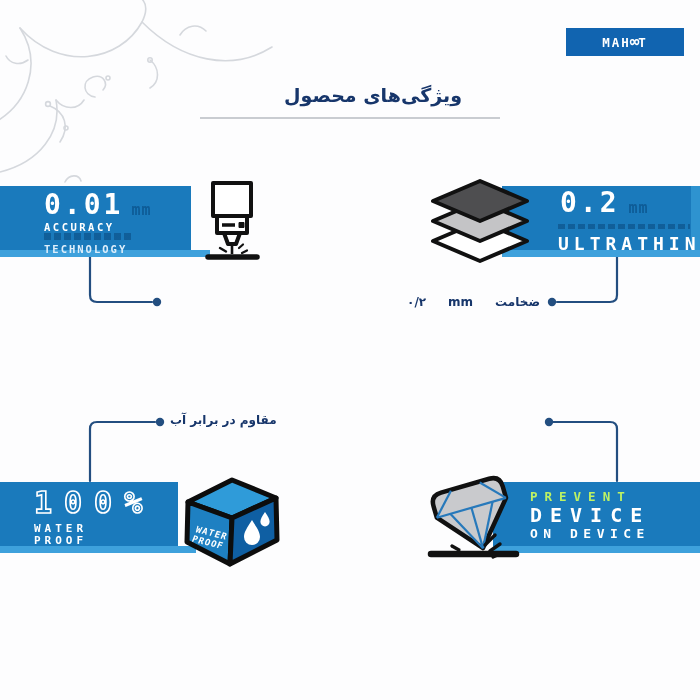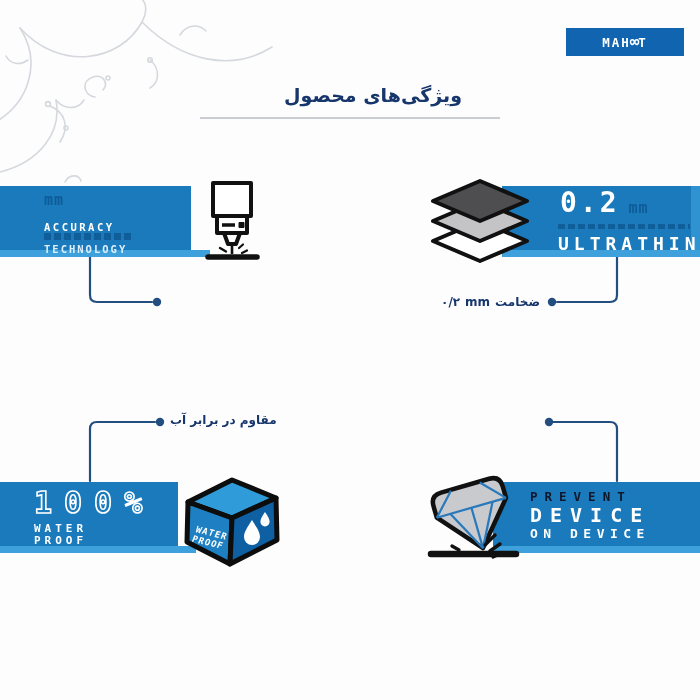--- a/index.html
+++ b/index.html
@@ -33,26 +33,26 @@
 
   .tech{font-family:"DejaVu Sans Mono",monospace;font-weight:bold;color:#fff;white-space:nowrap;}
   .bigval{font-size:28px;letter-spacing:3px;line-height:1;}
   .ghostmm{font-size:15px;letter-spacing:1px;color:#0e5c97;font-weight:bold;
            font-family:"DejaVu Sans Mono",monospace;}
   .ghost-bar{background:repeating-linear-gradient(90deg,rgba(10,76,130,.6) 0 7px,transparent 7px 10px);}
   .hollow{color:#fff;}
   @supports (-webkit-text-stroke:1px #fff){
     .hollow{color:transparent;-webkit-text-stroke:1.6px #fff;}
   }
-  .onblue-ghost{color:#0f172a;}
+  .onblue-ghost{color:#bef264;}
 
   
   .cap{color:#17366b;font-size:12px;font-weight:bold;white-space:nowrap;}
   .cap-rtl{direction:rtl;unicode-bidi:plaintext;}
-  .tokens{display:flex;direction:ltr;gap:5px;align-items:baseline;}
+  .tokens{display:flex;direction:ltr;gap:22px;align-items:baseline;}
 
   svg{display:block;overflow:visible;}
 </style>
 </head>
 <body>
 
 <div class="stage">
 
   <svg class="abs ornament" width="280" height="190" viewBox="0 0 280 190">
     <g fill="none" stroke="#d5d8dd" stroke-width="1.6" stroke-linecap="round">
@@ -94,20 +94,21 @@
       <span class="inf">∞</span>
       <span>T</span>
   </div>
 
   <div class="abs title">ویژگی‌های محصول</div>
   <div class="abs divider"></div>
 
   <div class="abs banner b-tl">
     <div class="strip"></div>
     <div class="abs" style="left:44px;top:5px;display:flex;align-items:flex-end;gap:8px;">
+      <span class="tech bigval">0.01</span>
       <span class="ghostmm">mm</span>
     </div>
     <div class="abs tech" style="left:44px;top:35px;font-size:10.5px;letter-spacing:2.5px;">ACCURACY</div>
     <div class="abs ghost-bar" style="left:44px;top:47px;width:88px;height:7px;"></div>
     <div class="abs tech" style="left:44px;top:57px;font-size:10.5px;letter-spacing:2px;color:#ddeefb;">TECHNOLOGY</div>
   </div>
 
   <svg class="abs" style="left:200px;top:180px" width="64" height="82" viewBox="0 0 64 82">
     <g stroke="#111" stroke-linejoin="round">
       <rect x="13" y="3" width="38" height="33" fill="#fff" stroke-width="4"></rect>

